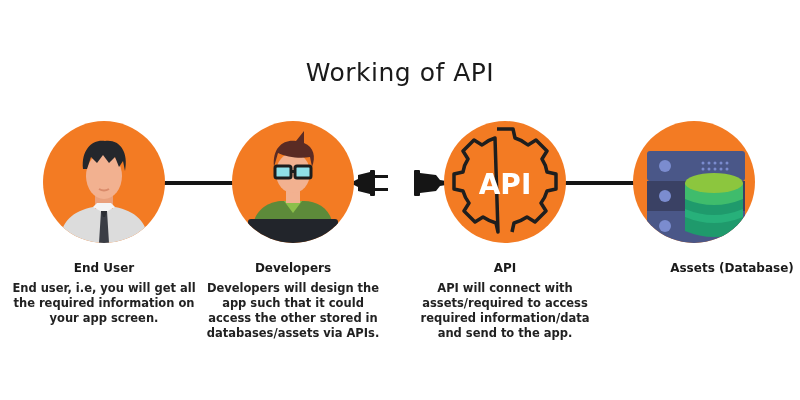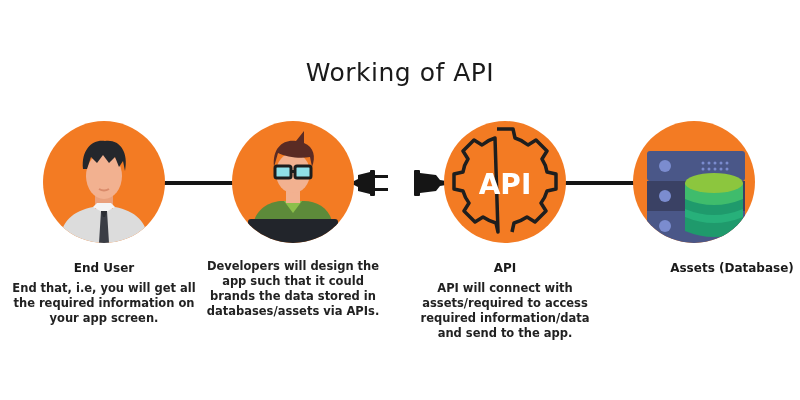--- a/index.html
+++ b/index.html
@@ -45,42 +45,43 @@
     <polygon points="50,86 61,92 72,86 68,82 54,82" fill="#f4f4f4"></polygon>
     <polygon points="58,90 64,90 66,122 56,122" fill="#3a3d45"></polygon>
     <polygon points="58,90 64,90 62,96 60,96" fill="#2b2d33"></polygon>
     <ellipse cx="61" cy="55" rx="18" ry="23" fill="#f2b190"></ellipse>
     <path d="M40,48 C38,28 50,18 62,20 C76,18 86,30 82,50 L80,40 L76,46 L72,36 L66,42 L60,34 L54,42 L48,36 L44,48 Z" fill="#24272c"></path>
     <path d="M56,68 Q61,71 66,68" stroke="#d98a6a" stroke-width="2" fill="none"></path>
   </svg>
 </div>
 <div class="label" style="left:4px;">
   <h3>End User</h3>
-  <p>End that, i.e, you will get all
+  <p>End user, i.e, you will get all
 the required information on
 your app screen.</p>
 </div>
 
 <div class="circle" style="left:232px;">
   <svg width="122" height="122" viewBox="0 0 122 122">
     <path d="M22,100 C26,86 40,80 50,80 L72,80 C84,80 96,86 100,100 Z" fill="#5d8a3a"></path>
     <polygon points="52,80 61,92 70,80" fill="#8cbf4a"></polygon>
     <rect x="54" y="68" width="14" height="14" fill="#f2b190"></rect>
     <ellipse cx="61" cy="52" rx="17" ry="20" fill="#f2b190"></ellipse>
     <path d="M42,46 C40,26 52,18 64,20 L72,10 L72,22 C82,26 84,36 80,46 L78,36 C68,38 54,36 46,32 Z" fill="#5a2b24"></path>
     <rect x="43" y="45" width="16" height="12" rx="2" fill="#8fe0e8" stroke="#1d1d1d" stroke-width="3"></rect>
     <rect x="63" y="45" width="16" height="12" rx="2" fill="#8fe0e8" stroke="#1d1d1d" stroke-width="3"></rect>
     <rect x="58" y="49" width="6" height="3" fill="#1d1d1d"></rect>
     <rect x="16" y="98" width="90" height="24" rx="3" fill="#22252b"></rect>
   </svg>
 </div>
 <div class="label" style="left:193px;">
+  <h3>Developers</h3>
   <p>Developers will design the
 app such that it could
-brands the data stored in
+access the other stored in
 databases/assets via APIs.</p>
 </div>
 
 <div class="circle" style="left:444px;">
   <svg width="122" height="122" viewBox="0 0 122 122">
     <g fill="none" stroke="#1e1e1e" stroke-width="3.5" stroke-linejoin="round">
       <path d="M53,18 L69,18 L71,27 Q78,29 84,34 L92,29 L103,40 L98,48 Q102,54 103,61 L112,63 L112,78 L103,80 Q101,87 97,92 L102,100 L91,111 L83,106 Q77,110 70,112 L68,121 M54,121 L52,112 Q45,110 39,106 L31,111 L20,100 L25,92 Q21,87 19,80 L10,78 L10,63 L19,61 Q20,54 24,48 L19,40 L30,29 L38,34 Q44,29 51,27 Z" transform="translate(0,-10)"></path>
     </g>
     <text x="61" y="73" text-anchor="middle" font-family="DejaVu Sans, sans-serif" font-size="28" font-weight="bold" fill="#ffffff">API</text>
   </svg>

